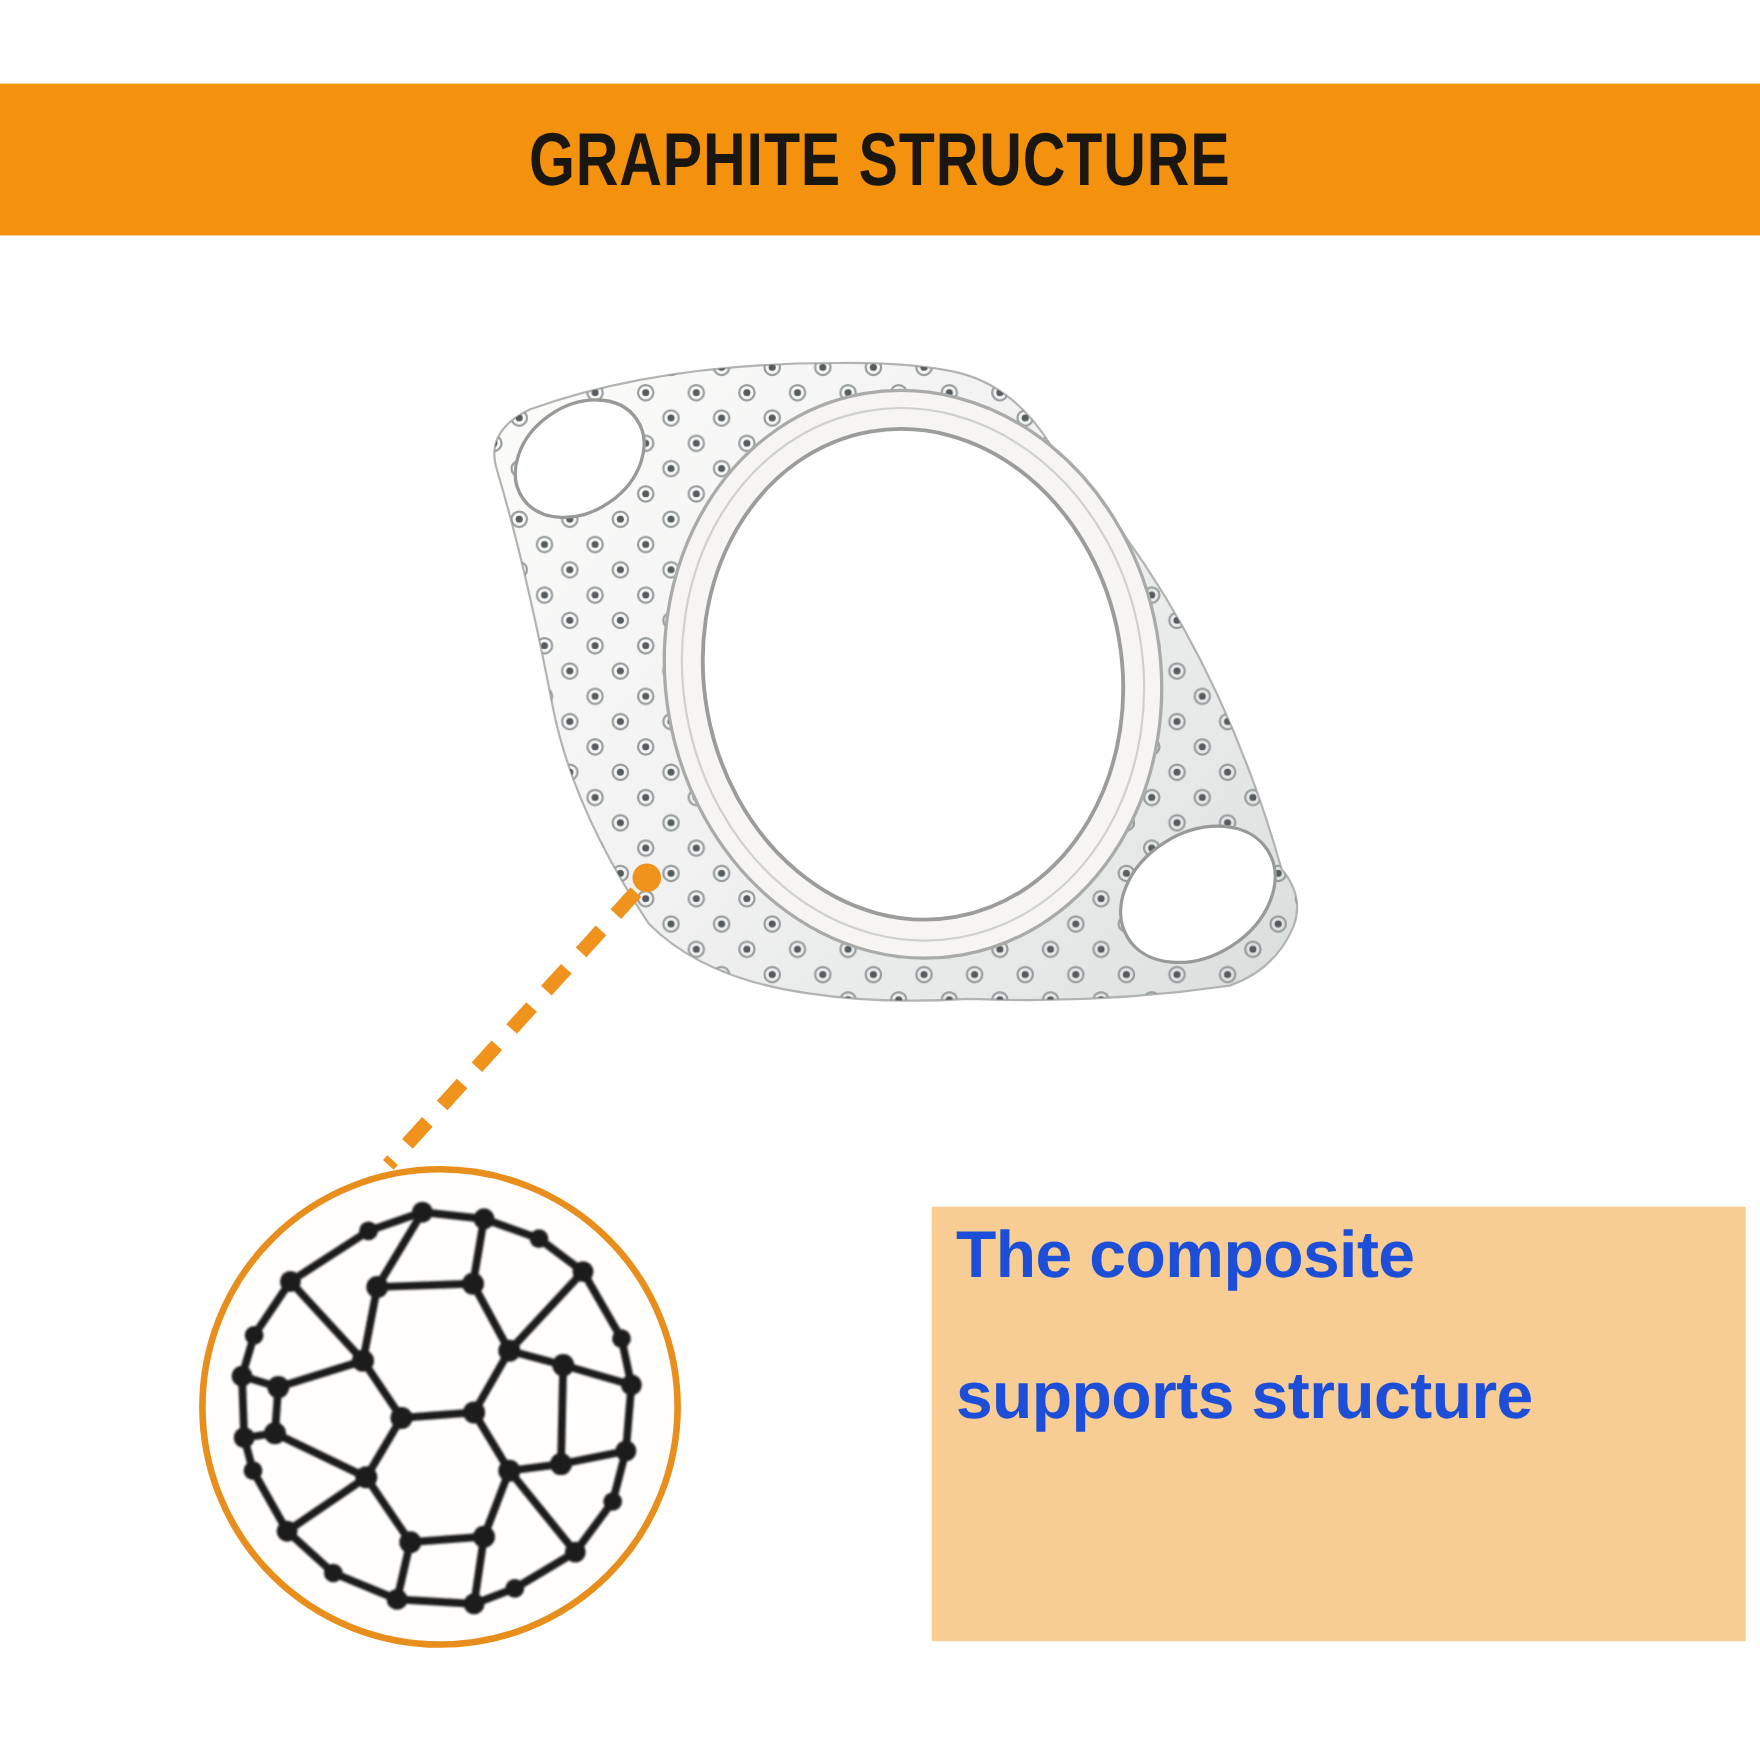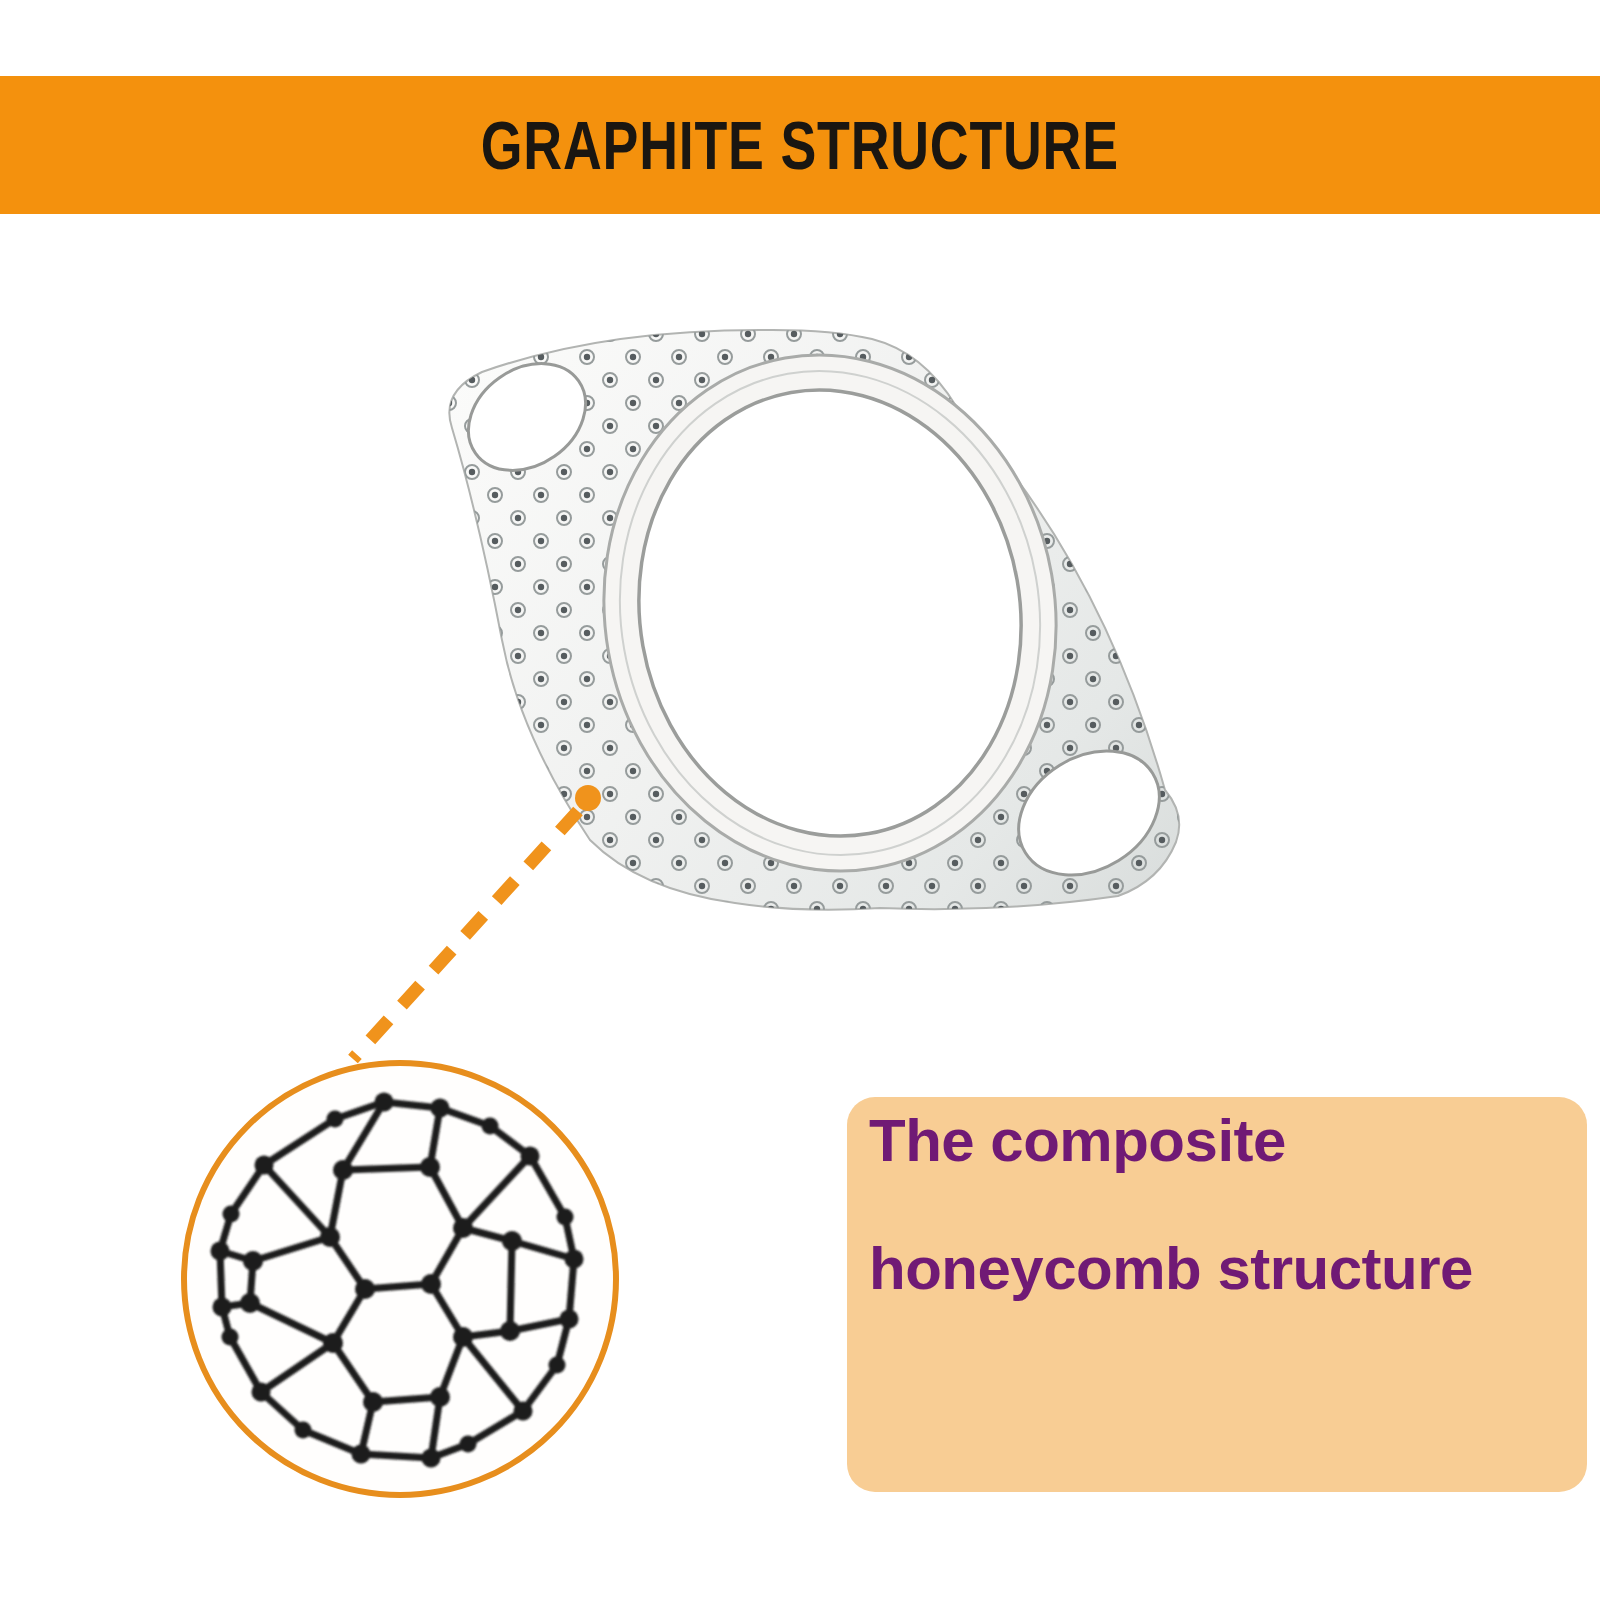--- a/index.html
+++ b/index.html
@@ -154,20 +154,20 @@
         <circle cx="-139" cy="113" r="9.5" fill="#1B1B1B"></circle>
         <circle cx="-170" cy="58" r="8.5" fill="#1B1B1B"></circle>
         <circle cx="-178" cy="28" r="9.5" fill="#1B1B1B"></circle>
         <circle cx="-180" cy="-28" r="9.5" fill="#1B1B1B"></circle>
         <circle cx="-169" cy="-65" r="8.5" fill="#1B1B1B"></circle>
         <circle cx="-136" cy="-114" r="9.5" fill="#1B1B1B"></circle>
         <circle cx="-65" cy="-160" r="8.5" fill="#1B1B1B"></circle>
       </g>
   </svg>
 
-  <div class="callout-box" style="background: rgb(248, 205, 148); color: #701a75; border-radius: 28px;">
+  <div class="callout-box" style="background: rgb(248, 205, 148); color: #1d4ed8;">
     <div class="callout-text">
       <div class="callout-line">The composite</div>
-      <div class="callout-line">honeycomb structure</div>
+      <div class="callout-line">supports structure</div>
     </div>
   </div>
 
 </div>
 
 </body></html>

